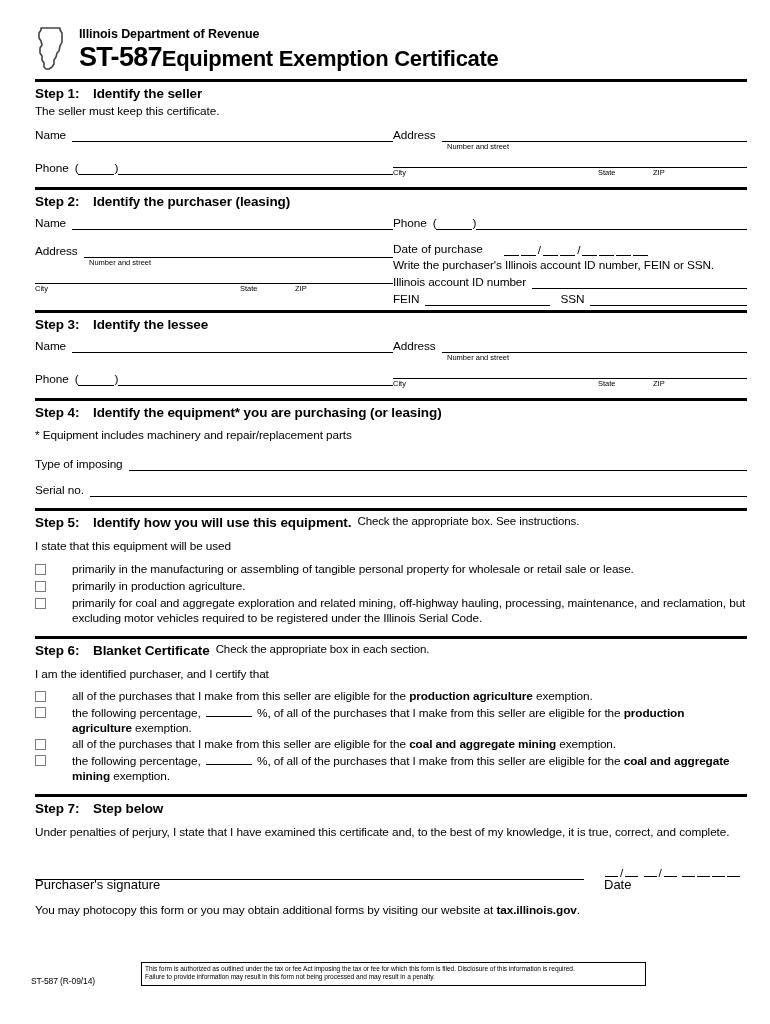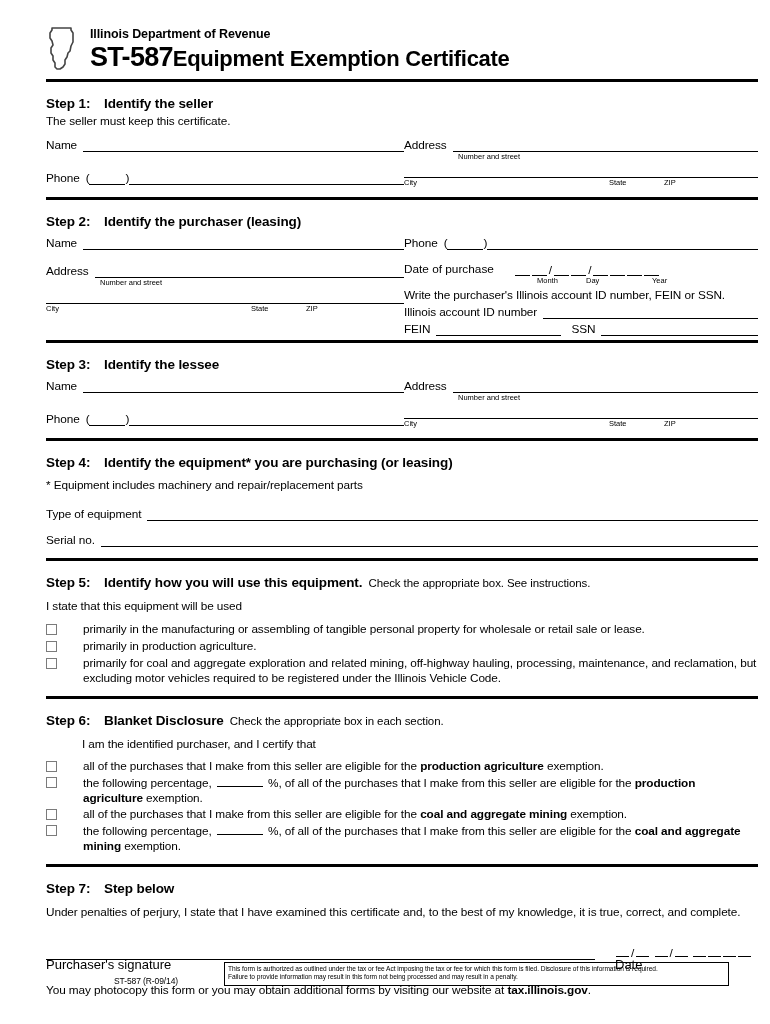--- a/index.html
+++ b/index.html
@@ -16,21 +16,21 @@
     overflow: hidden;
   }
   .page {
     position: absolute;
     left: 0; top: 0;
     width: 770px;
     height: 1024px;
   }
   .inner {
     position: absolute;
-    left: 46px;
+    left: 35px;
     top: 26px;
     width: 712px;
   }
 
   
   .hdr {
     display: flex;
     align-items: flex-start;
   }
   .il-logo {
@@ -75,26 +75,25 @@
     background: #000;
   }
   .rule-thin {
     height: 1px;
     background: #000;
   }
 
   
   .step-head {
     display: flex;
-    align-items: center;
+    align-items: flex-start;
     font-size: 13.5px;
     font-weight: bold;
     padding: 4px 0 3px 0;
     letter-spacing: -0.1px;
-    margin-top: 10px;
   }
   .step-num { width: 58px; flex: none; }
   .step-title { }
   .step-sub {
     font-weight: normal;
     font-size: 11.5px;
     margin-left: 6px;
     letter-spacing: -0.1px;
   }
 
@@ -220,26 +219,25 @@
     display: inline-block;
     width: 13px;
     border-bottom: 1px solid #000;
     height: 10px;
     margin: 0 1px;
   }
 
   
   .footer {
     position: absolute;
-    left: 17px;
+    left: 31px;
     top: 962px;
     width: 712px;
     display: flex;
     align-items: flex-start;
-    justify-content: flex-end;
   }
   .formcode {
     font-size: 8.5px;
     width: 110px;
     flex: none;
     padding-top: 14px;
     letter-spacing: -0.1px;
   }
   .legalbox {
     border: 1px solid #000;
@@ -352,25 +350,20 @@
         <span class="seg"></span>
         <span class="slash">/</span>
         <span class="seg"></span>
         <span class="seg"></span>
         <span class="slash">/</span>
         <span class="seg"></span>
         <span class="seg"></span>
         <span class="seg"></span>
         <span class="seg"></span>
       </div>
-      <div class="csz" style="position:relative;height:10px;">
-        <span style="position:absolute;left:133px;">Month</span>
-        <span style="position:absolute;left:182px;">Day</span>
-        <span style="position:absolute;left:248px;">Year</span>
-      </div>
 
       <div class="body-text" style="margin-top:2px;">Write the purchaser's Illinois account ID number, FEIN or SSN.</div>
       <div class="fld" style="margin-top:2px;">
         <span class="fld-label">Illinois account ID number</span>
         <span class="fld-line"></span>
       </div>
       <div class="fld" style="margin-top:3px;margin-bottom:4px;">
         <span class="fld-label">FEIN</span>
         <span class="fld-line" style="flex:0 0 125px;"></span>
         <span class="fld-label" style="padding-left:10px;">SSN</span>
@@ -418,21 +411,21 @@
     </div>
   </div>
   <div class="rule-step"></div>
 
   <div class="step-head">
     <span class="step-num">Step 4:</span>
     <span class="step-title">Identify the equipment* you are purchasing (or leasing)</span>
   </div>
   <div class="body-text" style="margin-top:5px;">* Equipment includes machinery and repair/replacement parts</div>
   <div class="fld" style="margin-top:14px;">
-    <span class="fld-label">Type of equipment</span>
+    <span class="fld-label">Type of imposing</span>
     <span class="fld-line"></span>
   </div>
   <div class="fld" style="margin-top:12px;margin-bottom:11px;">
     <span class="fld-label">Serial no.</span>
     <span class="fld-line"></span>
   </div>
   <div class="rule-step"></div>
 
   <div class="step-head">
     <span class="step-num">Step 5:</span>
@@ -444,30 +437,30 @@
   <div class="cbrow" style="margin-bottom:2px;">
     <span class="cbox"></span>
     <span class="cb-text">primarily in the manufacturing or assembling of tangible personal property for wholesale or retail sale or lease.</span>
   </div>
   <div class="cbrow" style="margin-bottom:2px;">
     <span class="cbox"></span>
     <span class="cb-text">primarily in production agriculture.</span>
   </div>
   <div class="cbrow" style="margin-bottom:10px;">
     <span class="cbox"></span>
-    <span class="cb-text">primarily for coal and aggregate exploration and related mining, off-highway hauling, processing, maintenance, and reclamation, but excluding motor vehicles required to be registered under the Illinois Vehicle Code.</span>
+    <span class="cb-text">primarily for coal and aggregate exploration and related mining, off-highway hauling, processing, maintenance, and reclamation, but excluding motor vehicles required to be registered under the Illinois Serial Code.</span>
   </div>
   <div class="rule-step"></div>
 
   <div class="step-head">
     <span class="step-num">Step 6:</span>
-    <span class="step-title">Blanket Disclosure</span>
+    <span class="step-title">Blanket Certificate</span>
     <span class="step-sub">Check the appropriate box in each section.</span>
   </div>
-  <div class="body-text" style="margin-top:6px;margin-bottom:7px;margin-left:36px;">I am the identified purchaser, and I certify that</div>
+  <div class="body-text" style="margin-top:6px;margin-bottom:7px;">I am the identified purchaser, and I certify that</div>
 
   <div class="cbrow" style="margin-bottom:1px;">
     <span class="cbox"></span>
     <span class="cb-text">
       <span>all of the purchases that I make from this seller are eligible for the </span><b>production agriculture</b><span> exemption.</span>
     </span>
   </div>
   <div class="cbrow" style="margin-bottom:1px;">
     <span class="cbox"></span>
     <span class="cb-text">

